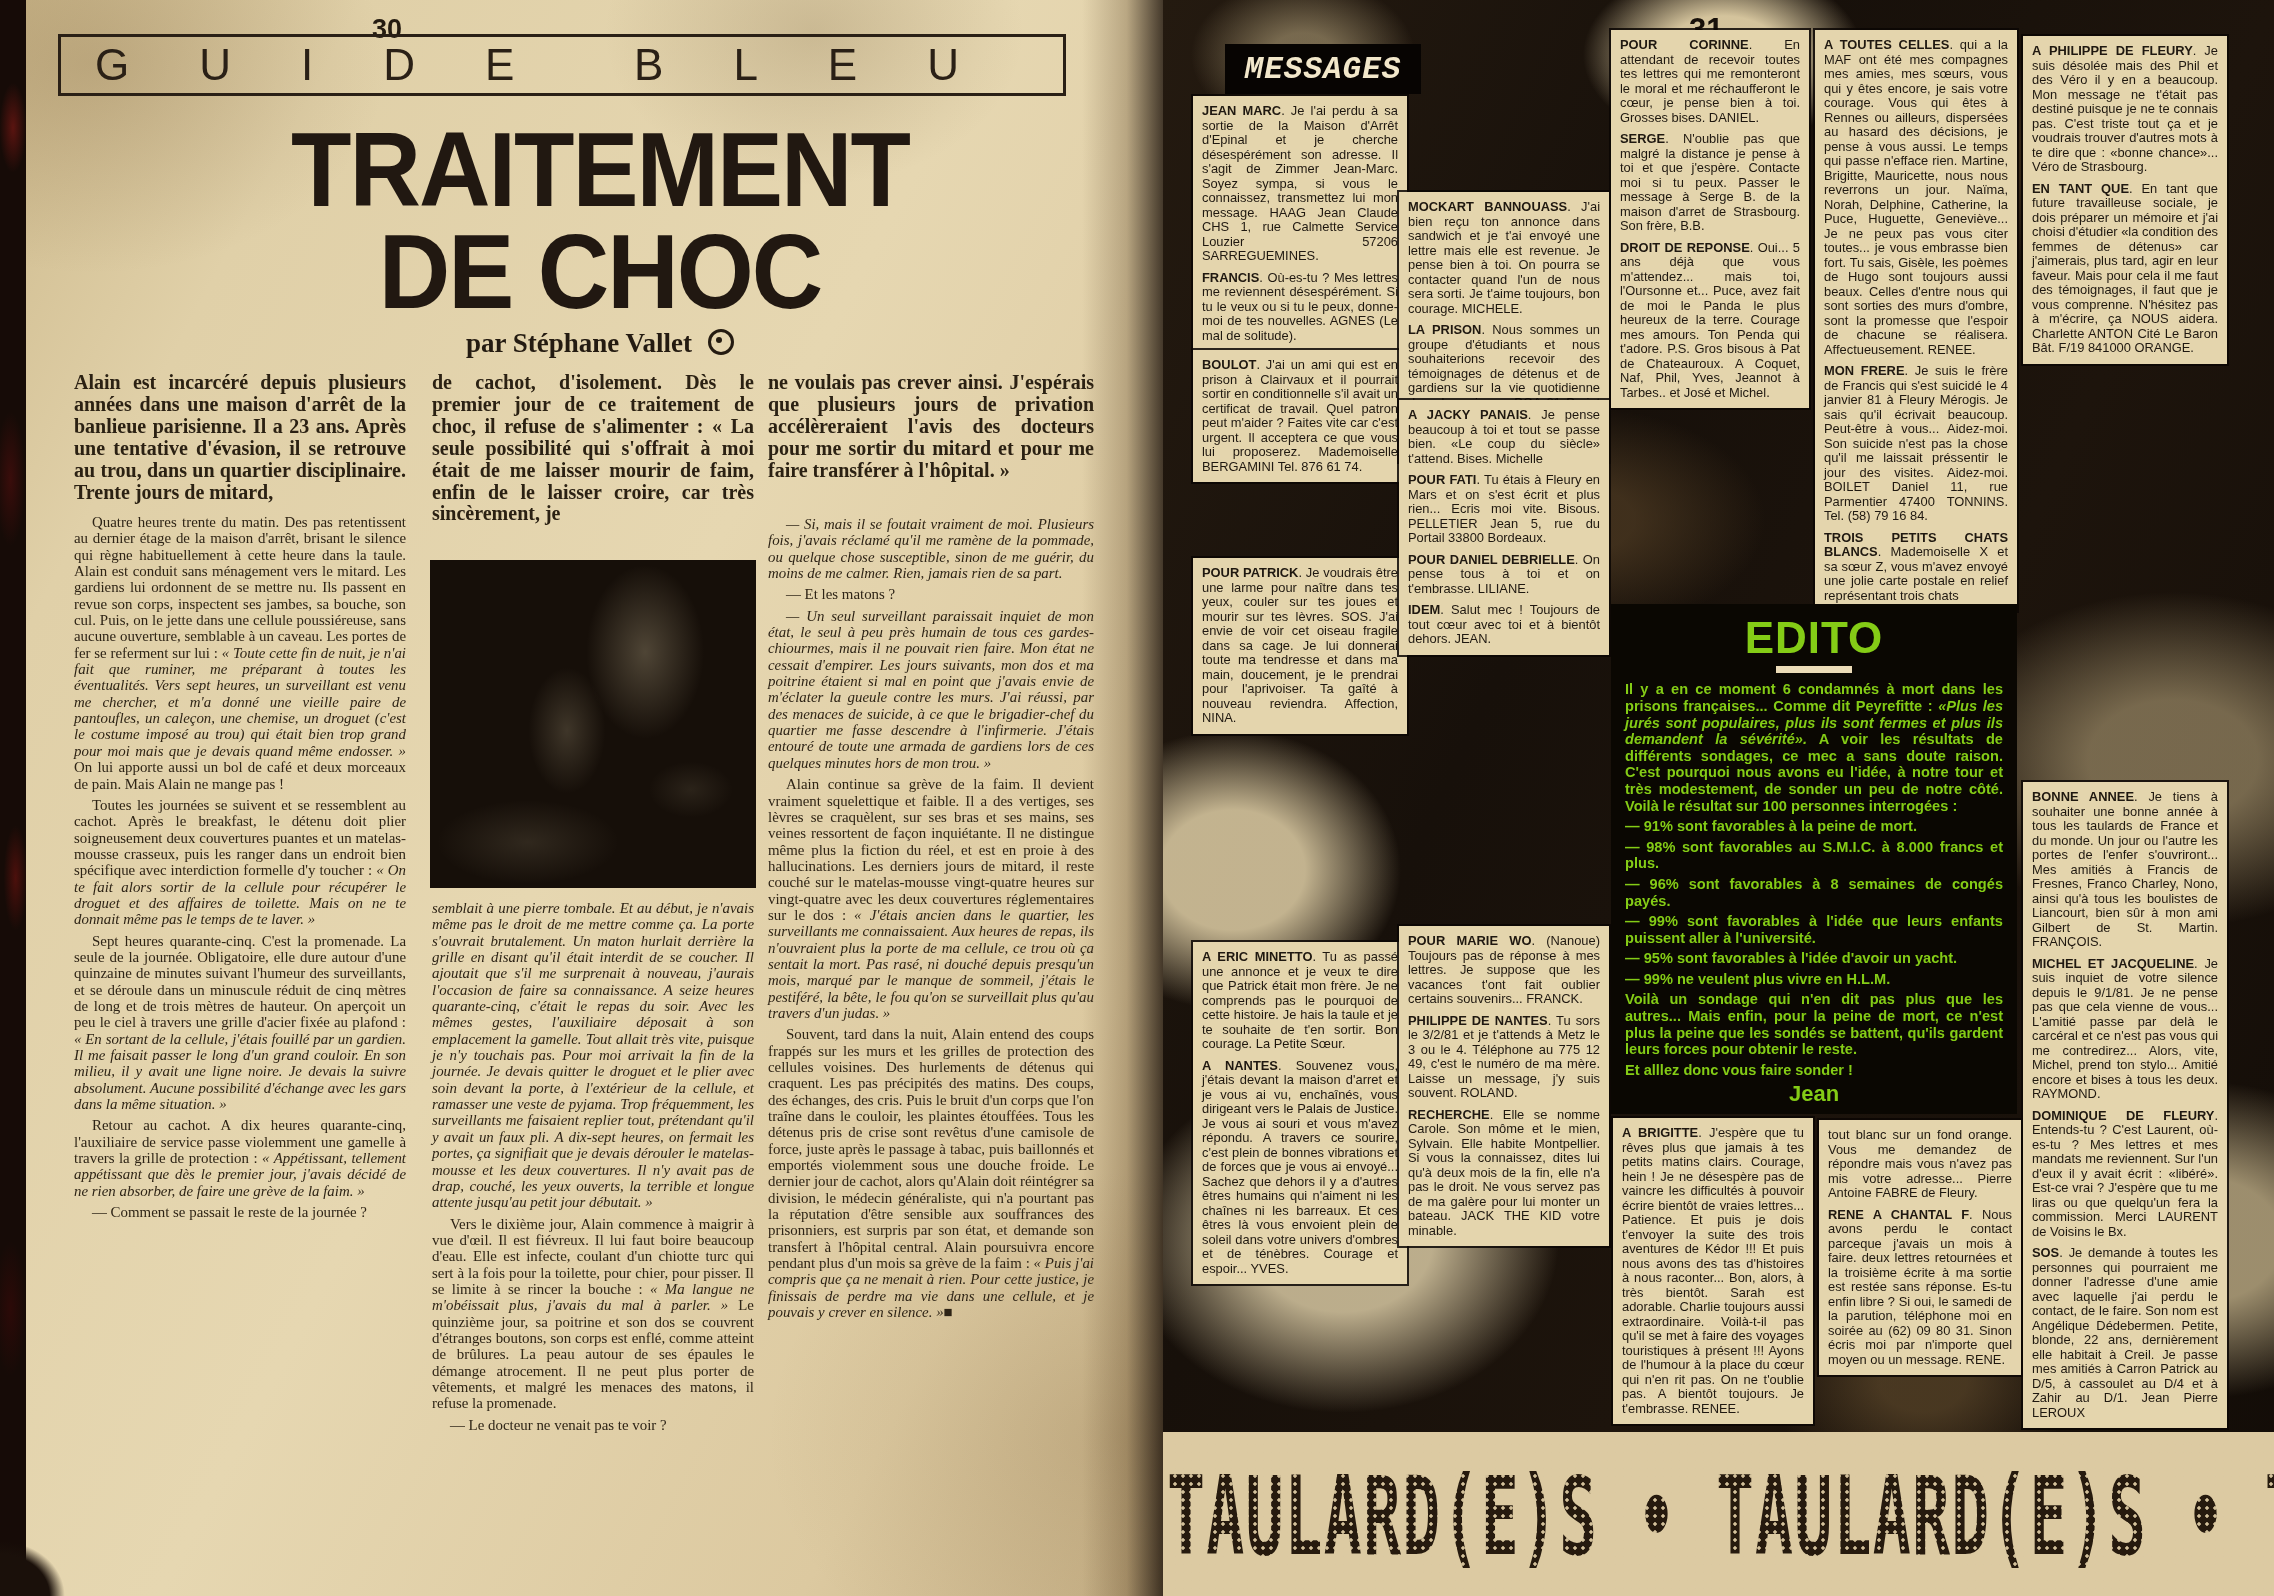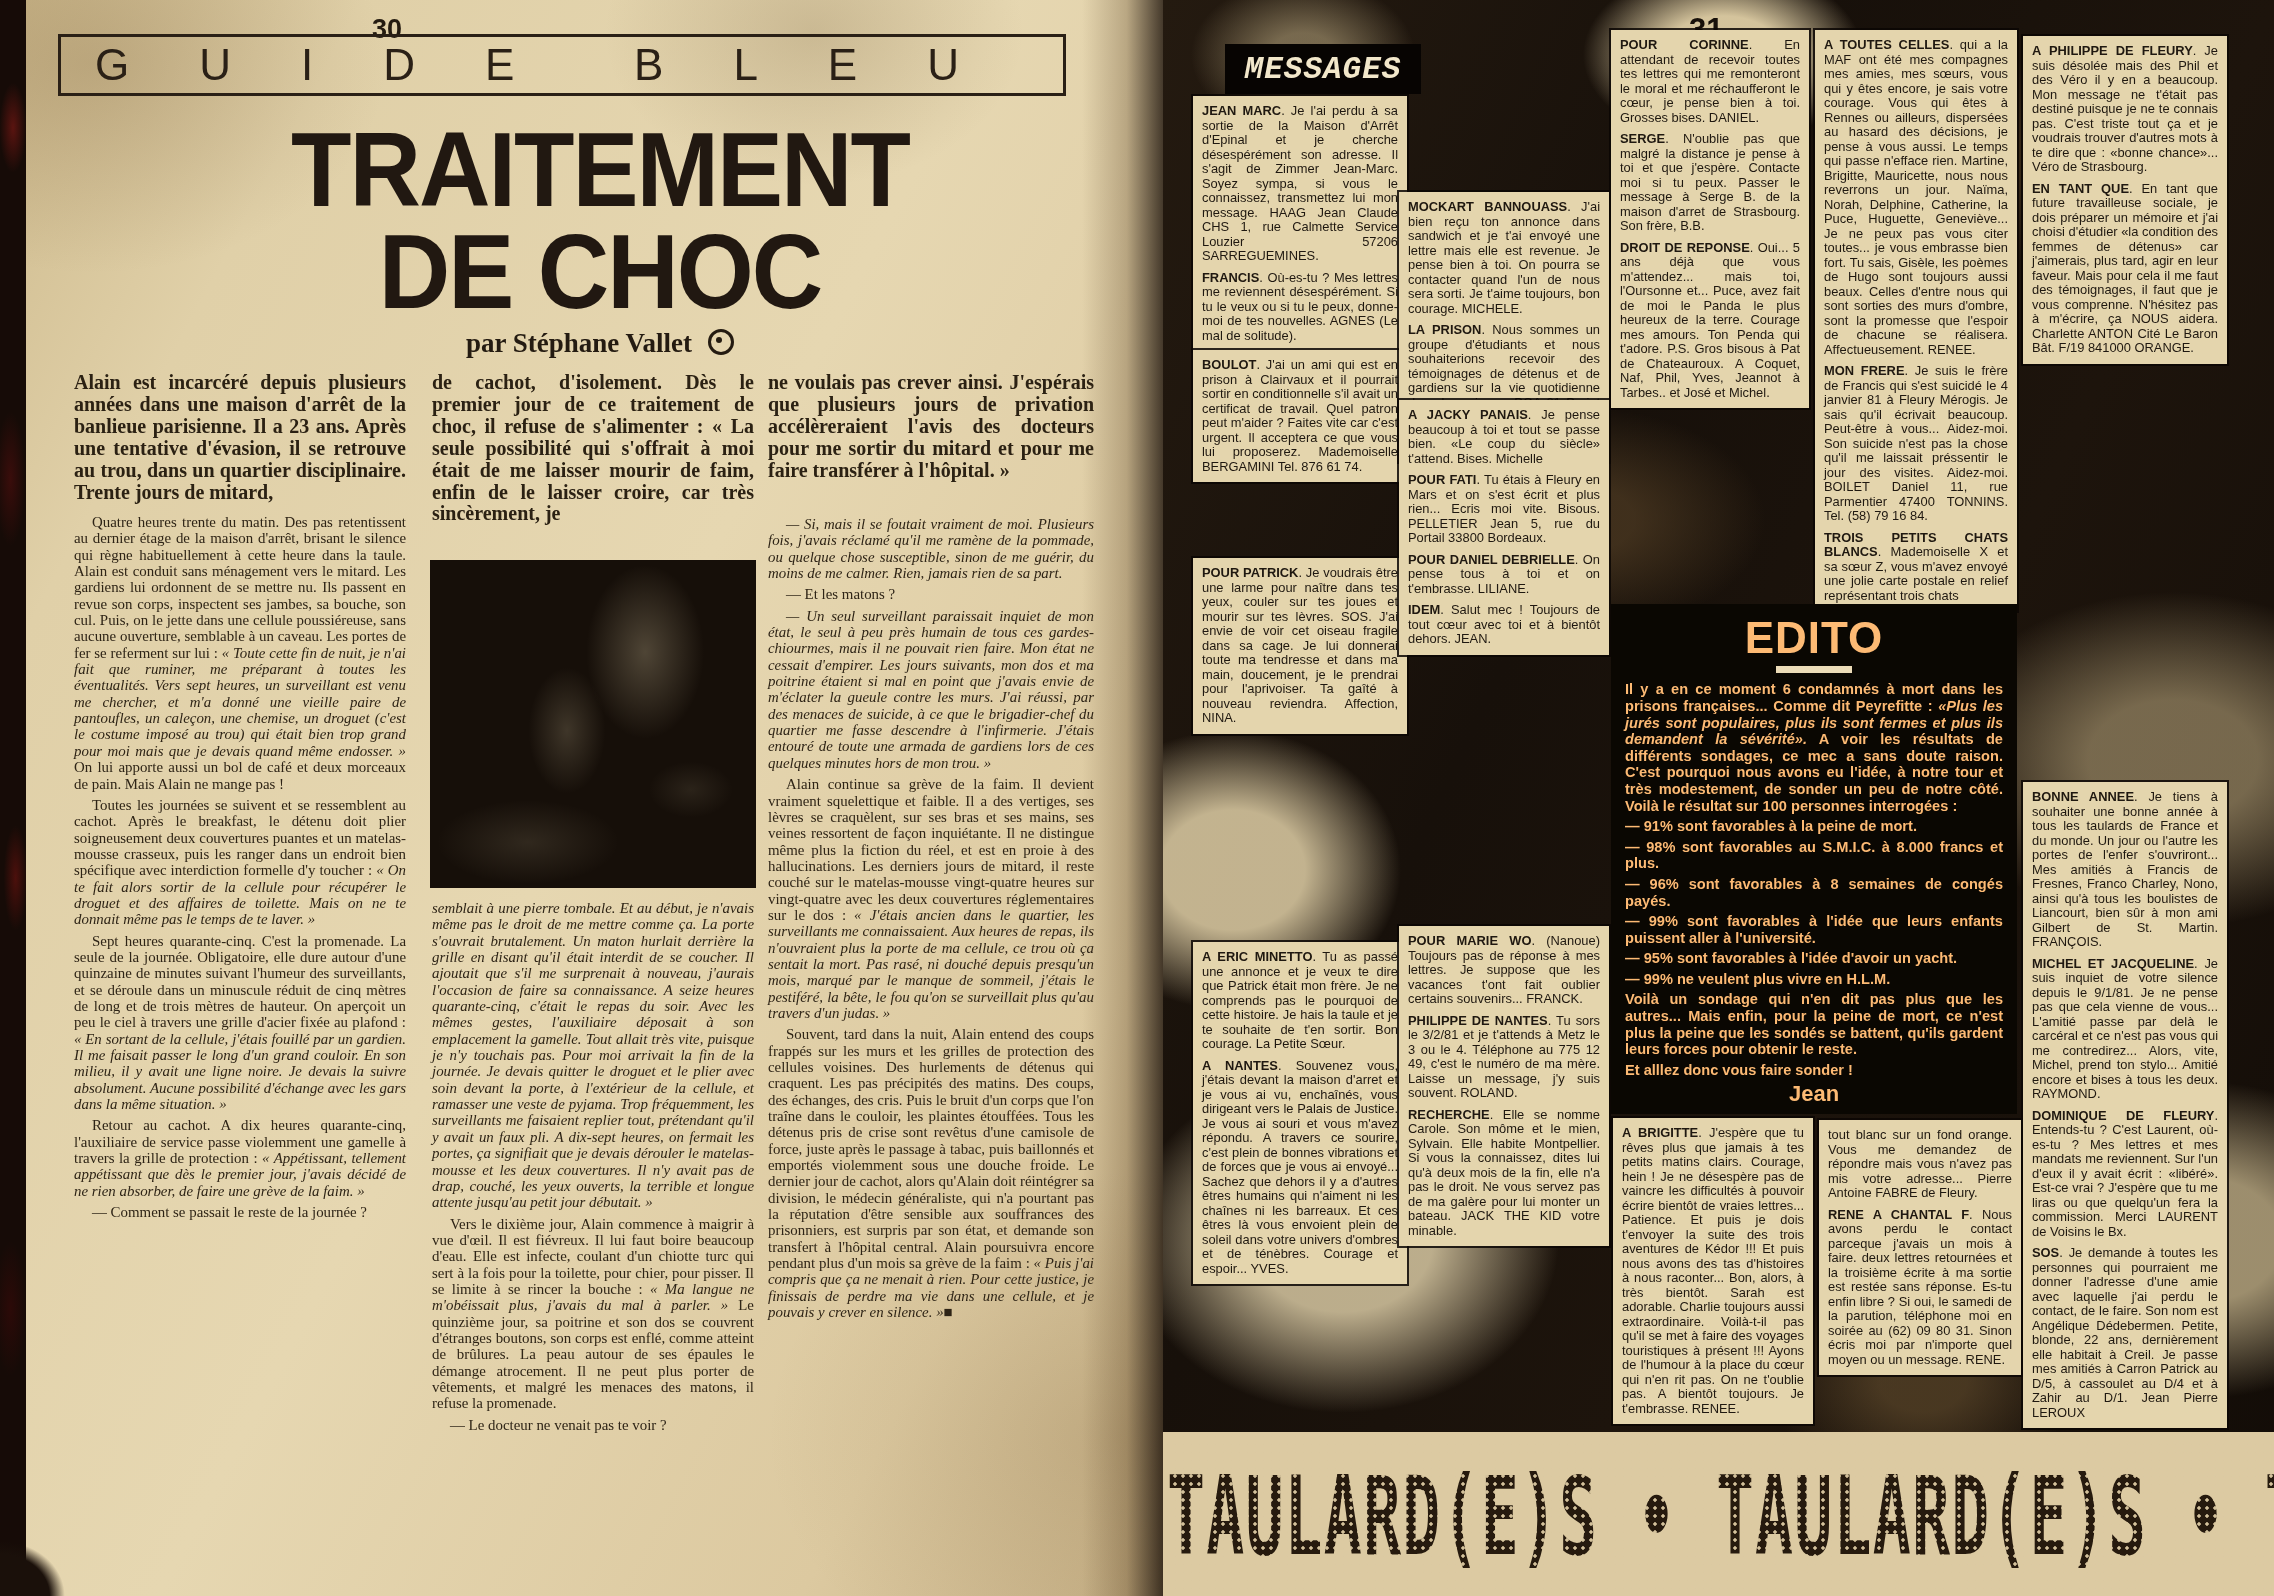--- a/index.html
+++ b/index.html
@@ -96,21 +96,21 @@
   #b6{left:236px;top:400px;width:210px;}
   #b7{left:236px;top:926px;width:210px;}
   #b8{left:448px;top:30px;width:198px;}
   #b9{left:652px;top:30px;width:202px;}
   #b10{left:860px;top:36px;width:204px;}
   #b11{left:860px;top:782px;width:204px;}
   #brigitte{left:450px;top:1118px;width:200px;}
   #toutblanc{left:656px;top:1120px;width:202px;}
   
   #edito{position:absolute;left:448px;top:604px;width:406px;height:510px;background:#0a0702;
-    color:#fdba74;padding:10px 14px;box-sizing:border-box;overflow:hidden;
+    color:#84cc16;padding:10px 14px;box-sizing:border-box;overflow:hidden;
     font-family:"Liberation Sans",sans-serif;font-size:14.6px;line-height:16.6px;
     text-align:justify;font-weight:bold;}
   #edito-title{text-align:center;font-size:44px;font-weight:900;line-height:1.1;
     letter-spacing:1px;margin:2px 0 0 0;}
   #edito-bar{width:76px;height:7px;background:#ecdcb8;margin:3px auto 8px auto;}
   #edito p{margin:0 0 4px 0;}
   #edito .sig{text-align:center;font-size:22px;margin-top:8px;font-weight:900;}
   
   #taulards{position:absolute;left:0;top:1432px;width:1111px;height:164px;background:#dccaa2;
     overflow:hidden;}

